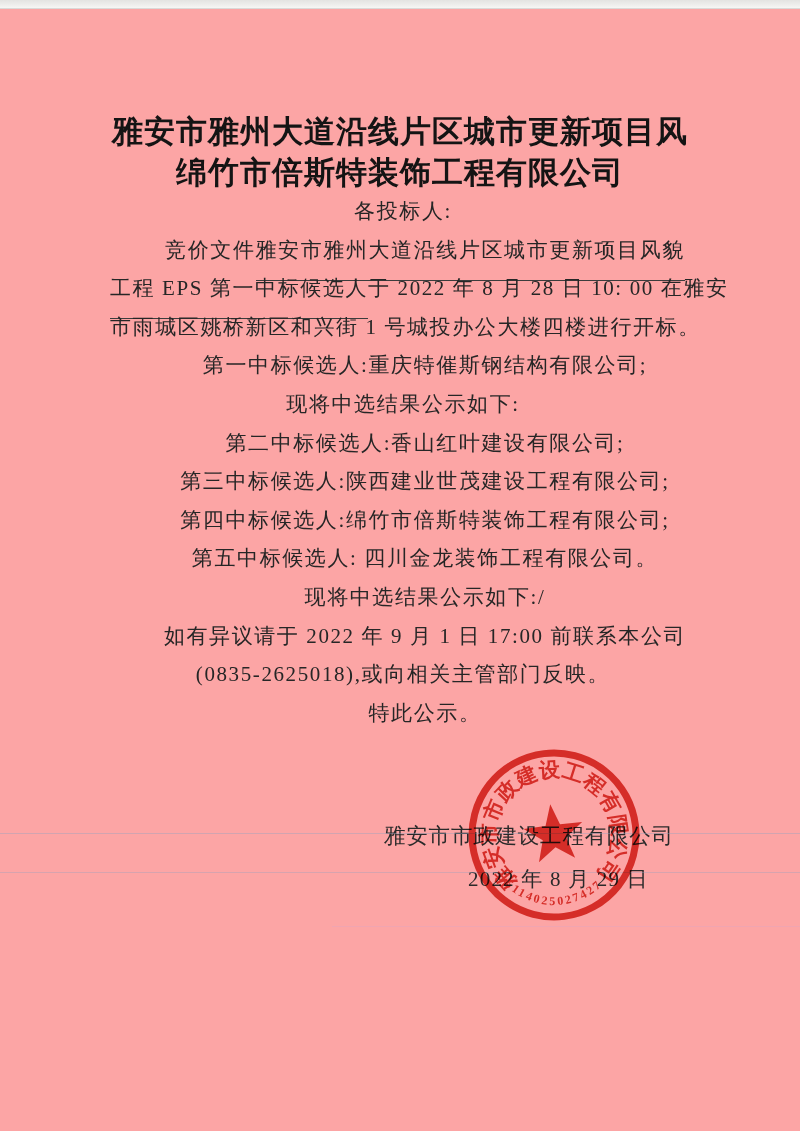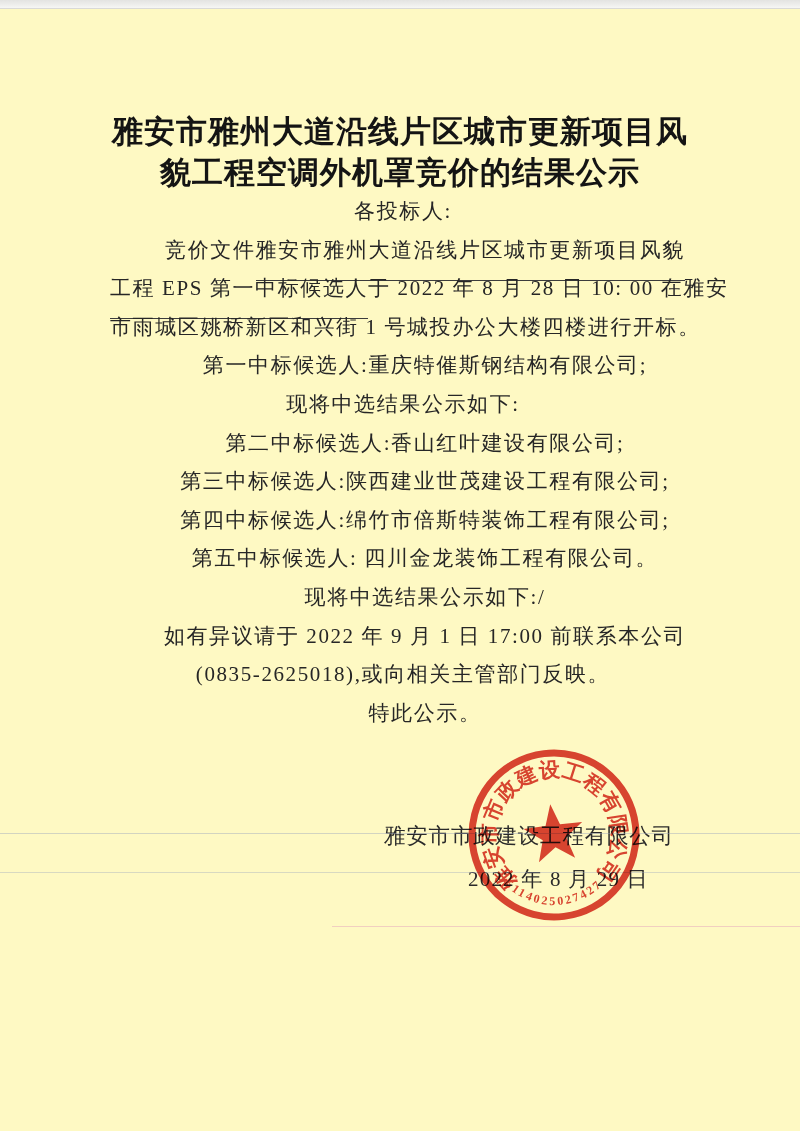--- a/index.html
+++ b/index.html
@@ -1,18 +1,18 @@
 <!DOCTYPE html>
 <html><head>
 <meta charset="utf-8">
 <style>
   html,body { margin:0; padding:0; background:#ffffff; }
   .page {
     position:relative; width:800px; height:1131px; overflow:hidden;
-    background:#fef9c3; color:#232323;
+    background:#fca5a5; color:#232323;
     font-family:"Liberation Serif","DejaVu Serif",serif;
   }
   .scan-top {
     position:absolute; top:0; left:0; right:0; height:8px;
     background:linear-gradient(#e3e3e1,#f6f6f4);
     border-bottom:1px solid #d9d9d7;
   }
   .title {
     position:absolute; top:111px; left:50px; right:50px;
     text-align:center; font-size:31px; font-weight:bold;
@@ -48,21 +48,21 @@
 </style>
 </head>
 <body>
 
 <div class="page">
 
   <div class="scan-top"></div>
 
   <div class="title">
     <div>雅安市雅州大道沿线片区城市更新项目风</div>
-    <div>貌工程空调外机罩竞价的结果公示</div>
+    <div>绵竹市倍斯特装饰工程有限公司</div>
   </div>
 
   <div class="body-text">
       <div class="bline"><span>各投标人:</span></div>
       <div class="bline indent"><span>竞价文件</span><span class="useg">雅安市雅州大道沿线片区城市更新项目风貌</span></div>
       <div class="bline"><span class="useg">工程 EPS 第一中标候选人</span><span>于 2022 年 8 月 28 日 10: 00 在雅安</span></div>
       <div class="bline"><span>市雨城区姚桥新区和兴街 1 号城投办公大楼四楼进行开标。</span></div>
       <div class="bline indent"><span>第一中标候选人:重庆特催斯钢结构有限公司;</span></div>
       <div class="bline"><span>现将中选结果公示如下:</span></div>
       <div class="bline indent"><span>第二中标候选人:香山红叶建设有限公司;</span></div>

